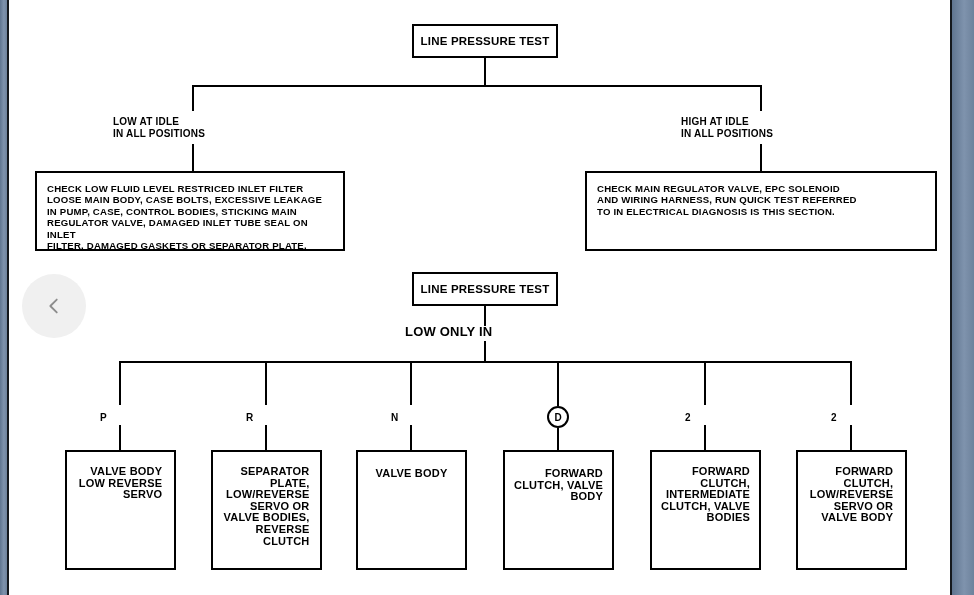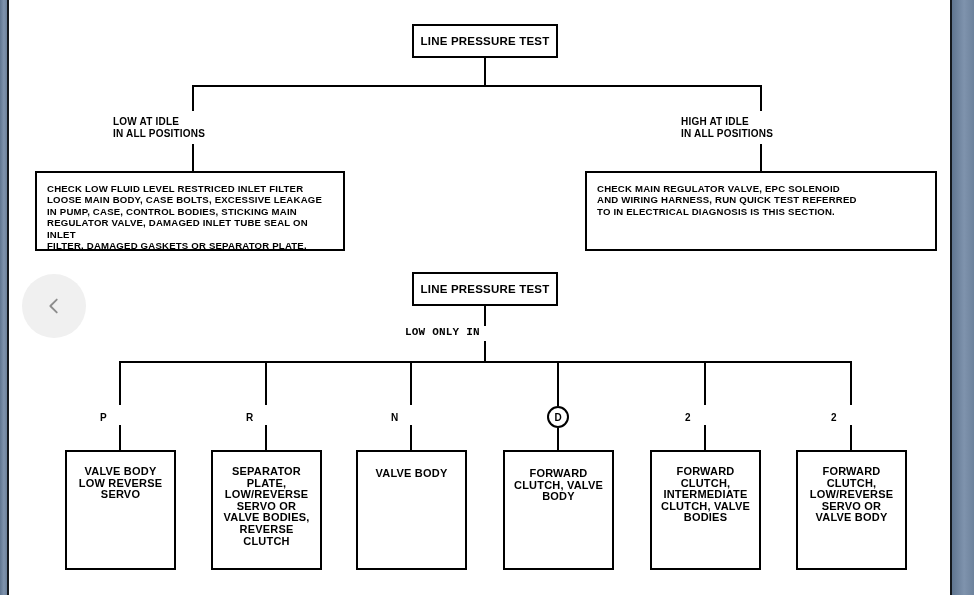--- a/index.html
+++ b/index.html
@@ -50,21 +50,21 @@
     background: #ffffff;
   }
 
   
   .node {
     position: absolute;
     box-sizing: border-box;
     background: #ffffff;
     border: 2px solid #000000;
     color: #000000;
-    text-align: center;
+    text-align: right;
     font-weight: bold;
     letter-spacing: 0.2px;
   }
   .node.center-v {
     display: flex;
     align-items: center;
     justify-content: center;
   }
   .node.top-align {
     display: flex;
@@ -102,24 +102,23 @@
     font-weight: bold;
     text-align: left;
     white-space: pre-line;
   }
   .branch-label {
     font-size: 10px;
     line-height: 12px;
     letter-spacing: 0.2px;
   }
   .mid-label {
-    font-size: 11px;
+    font-size: 13px;
     line-height: 12px;
     letter-spacing: 0.2px;
-    font-family: Liberation Mono, monospace;
   }
   .gear-label {
     font-size: 10px;
     line-height: 11px;
     font-weight: bold;
   }
 
   
   .gear-circle {
     position: absolute;

